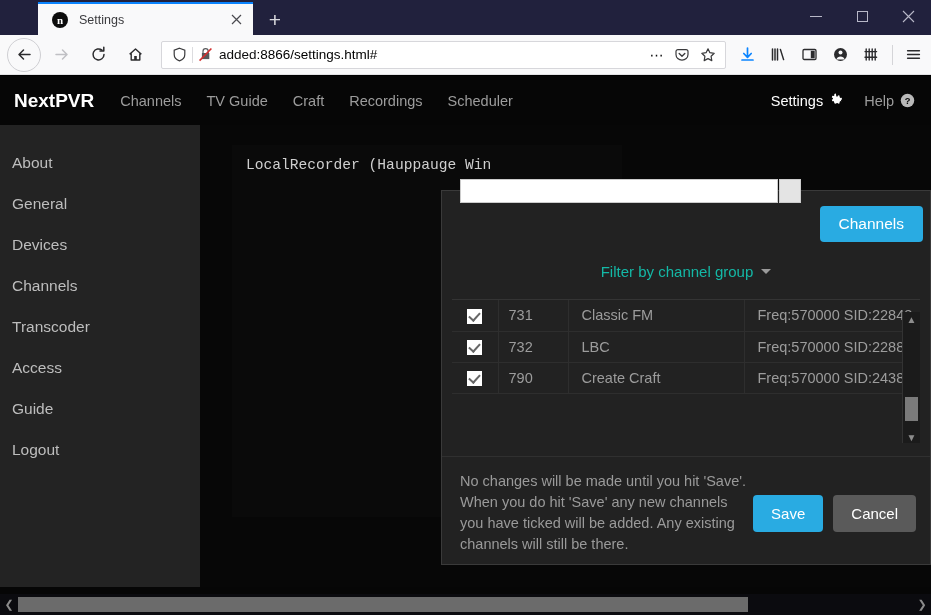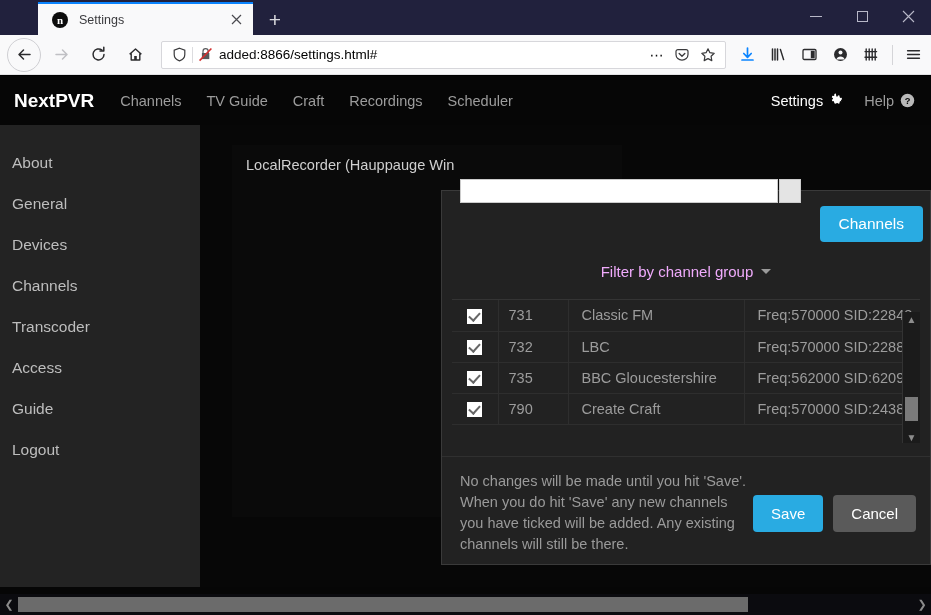--- a/index.html
+++ b/index.html
@@ -109,21 +109,21 @@
   }
   .side-item {
     color: #bdbdbd; font-size: 15.5px;
     padding: 11.5px 0 11.5px 12px;
   }
   .content { position: absolute; top: 0; left: 200px; width: 731px; height: 462px; background: #070707; }
   .card {
     position: absolute; top: 20px; left: 32px; width: 390px; height: 372px;
     background: #0a0a0a;
   }
-  .card-title { color: #cfcfcf; font-size: 14.6px; padding: 12px 0 0 14px; white-space: nowrap; }
+  .card-title { color: #cfcfcf; font-size: 14.6px; padding: 12px 0 0 14px; white-space: nowrap; font-family: Liberation Mono, monospace; }
   .card-link { color: #2c7fb5; font-size: 14.6px; text-align: right; padding: 12px 14px 0 0; white-space: nowrap; }
 
   
   .modal {
     position: absolute; top: 65px; left: 441px; width: 490px; height: 375px;
     background: #222; border: 1px solid #3a3a3a;
   }
   .modal-head { position: relative; height: 52px; background: #222; }
   .modal-input {
     position: absolute; top: -12px; left: 18px; width: 318px; height: 24px;
@@ -132,21 +132,21 @@
   .modal-input-btn {
     position: absolute; top: -12px; left: 337px; width: 22px; height: 24px;
     background: #e4e4e4; border: 1px solid #ccc;
   }
   .modal-chbtn {
     position: absolute; top: 15px; right: 7px;
     background: #29abe2; color: #fff;
     font-size: 15.5px; padding: 9px 19px; border-radius: 4px; border: none;
   }
   .filter-row { height: 56px; display: flex; align-items: center; justify-content: center; }
-  .filter-label { color: #f0abfc; font-size: 15px; }
+  .filter-label { color: #14b8a6; font-size: 15px; }
   .caret { display: inline-block; margin-left: 8px; border-left: 5px solid transparent; border-right: 5px solid transparent; border-top: 5px solid #9a9a9a; vertical-align: middle; }
 
   .tablewrap { position: relative; height: 144px; margin: 0 10px; border-top: 1px solid #343434; overflow: hidden; }
   table.chlist { width: 100%; border-collapse: collapse; table-layout: fixed; }
   table.chlist tr { height: 31px; }
   table.chlist td { border-bottom: 1px solid #2e2e2e; color: #9c9c9c; font-size: 14.5px; vertical-align: middle; }
   td.c-check { width: 46px; text-align: center; border-right: 1px solid #2e2e2e; }
   td.c-num { width: 70px; padding-left: 10px; }
   td.c-name { width: 176px; border-left: 1px solid #2e2e2e; padding-left: 13px; }
   td.c-freq { border-left: 1px solid #2e2e2e; padding-left: 13px; }
@@ -378,26 +378,20 @@
                 <td class="c-freq">Freq:570000 SID:22848</td>
               </tr>
               <tr>
                 <td class="c-check"><span class="cbx"></span></td>
                 <td class="c-num">732</td>
                 <td class="c-name">LBC</td>
                 <td class="c-freq">Freq:570000 SID:22880</td>
               </tr>
               <tr>
                 <td class="c-check"><span class="cbx"></span></td>
-                <td class="c-num">735</td>
-                <td class="c-name">BBC Gloucestershire</td>
-                <td class="c-freq">Freq:562000 SID:6209</td>
-              </tr>
-              <tr>
-                <td class="c-check"><span class="cbx"></span></td>
                 <td class="c-num">790</td>
                 <td class="c-name">Create Craft</td>
                 <td class="c-freq">Freq:570000 SID:24384</td>
               </tr>
             </tbody>
           </table>
           <div class="vscroll">
             <div class="vsarrow">▲</div>
             <div class="vsthumb"></div>
             <div class="vsarrow">▼</div>

